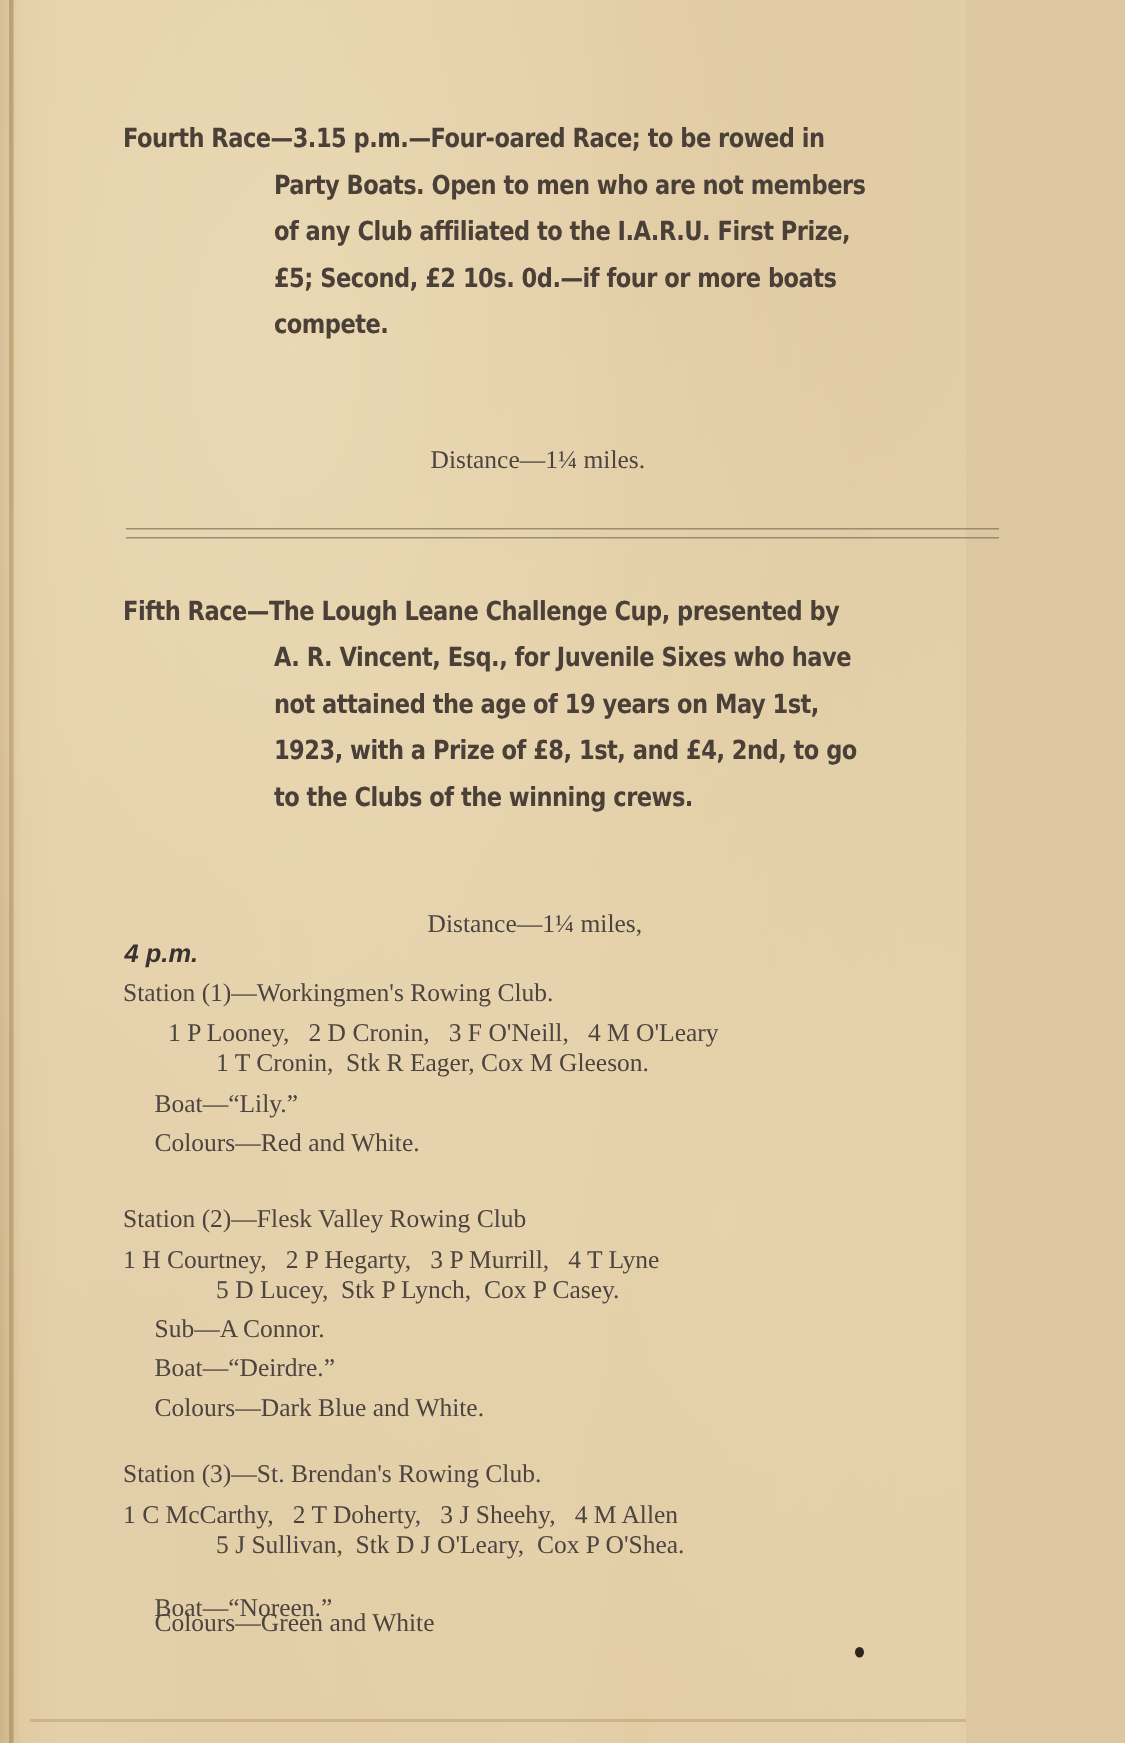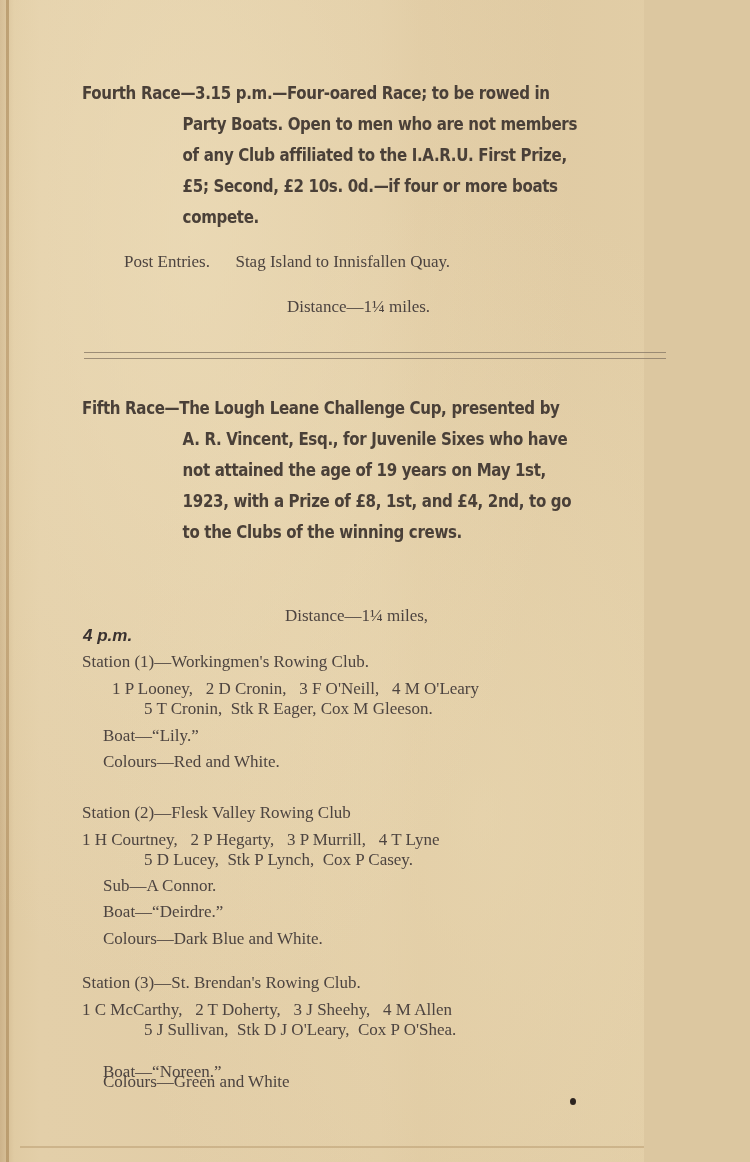--- a/index.html
+++ b/index.html
@@ -67,40 +67,39 @@
   <div class="fold-bottom"></div>
 
   <div class="race-para bold" style="top:78px;">
     <div class="line">Fourth Race—3.15 p.m.—Four-oared Race; to be rowed in</div>
     <div class="line indent">Party Boats.   Open to men who are not members</div>
     <div class="line indent">of any Club affiliated to the I.A.R.U.   First Prize,</div>
     <div class="line indent">£5; Second, £2 10s. 0d.—if four or more boats</div>
     <div class="line indent">compete.</div>
   </div>
 
-  <div class="abs serif" style="left:124px; top:252px; white-space:pre;">Post Entries.      Stag Island to Innisfallen Quay.</div>
   <div class="abs serif" style="left:287px; top:297px;">Distance—1¼ miles.</div>
 
   <div class="rule" style="top:352px;"></div>
 
   <div class="race-para bold" style="top:393px;">
     <div class="line">Fifth Race—The Lough Leane Challenge Cup, presented by</div>
     <div class="line indent">A. R. Vincent, Esq., for Juvenile Sixes who have</div>
     <div class="line indent">not attained the age of 19 years on May 1st,</div>
     <div class="line indent">1923, with a Prize of £8, 1st, and £4, 2nd, to go</div>
     <div class="line indent">to the Clubs of the winning crews.</div>
   </div>
 
   <div class="abs serif" style="left:285px; top:606px;">Distance—1¼ miles,</div>
   <div class="abs time-heading" style="left:83px; top:626px;">4 p.m.</div>
 
   <div class="station-block">
     <div class="abs serif" style="left:82px; top:652px;">Station (1)—Workingmen's Rowing Club.</div>
     <div class="abs serif" style="left:82px; top:679px; white-space:pre;margin-left:30px;">1 P Looney,   2 D Cronin,   3 F O'Neill,   4 M O'Leary</div>
-    <div class="abs serif" style="left:144px; top:699px; white-space:pre;">5 T Cronin,  Stk R Eager, Cox M Gleeson.</div>
+    <div class="abs serif" style="left:144px; top:699px; white-space:pre;">1 T Cronin,  Stk R Eager, Cox M Gleeson.</div>
     <div class="abs serif" style="left:103px; top:726px;">Boat—“Lily.”</div>
     <div class="abs serif" style="left:103px; top:752px;">Colours—Red and White.</div>
   </div>
 
   <div class="station-block">
     <div class="abs serif" style="left:82px; top:803px;">Station (2)—Flesk Valley Rowing Club</div>
     <div class="abs serif" style="left:82px; top:830px; white-space:pre;">1 H Courtney,   2 P Hegarty,   3 P Murrill,   4 T Lyne</div>
     <div class="abs serif" style="left:144px; top:850px; white-space:pre;">5 D Lucey,  Stk P Lynch,  Cox P Casey.</div>
     <div class="abs serif" style="left:103px; top:876px;">Sub—A Connor.</div>
     <div class="abs serif" style="left:103px; top:902px;">Boat—“Deirdre.”</div>

